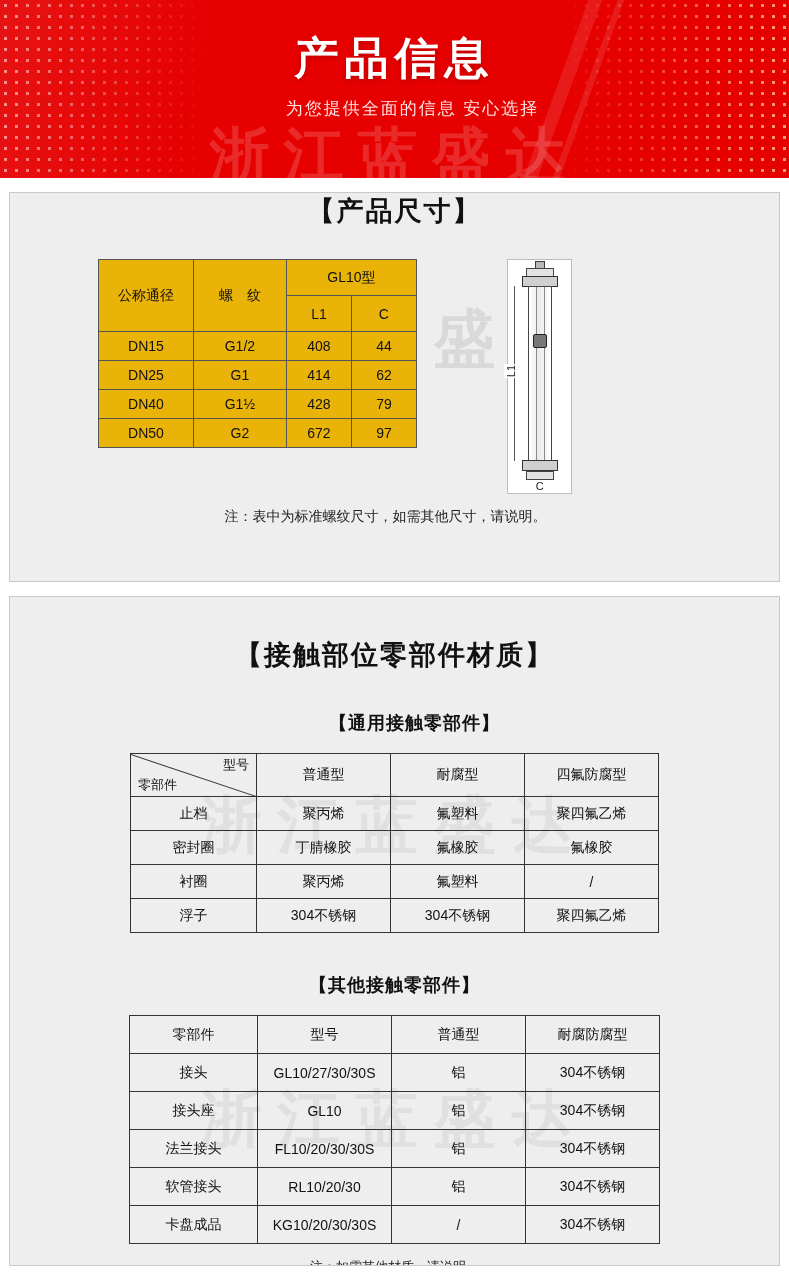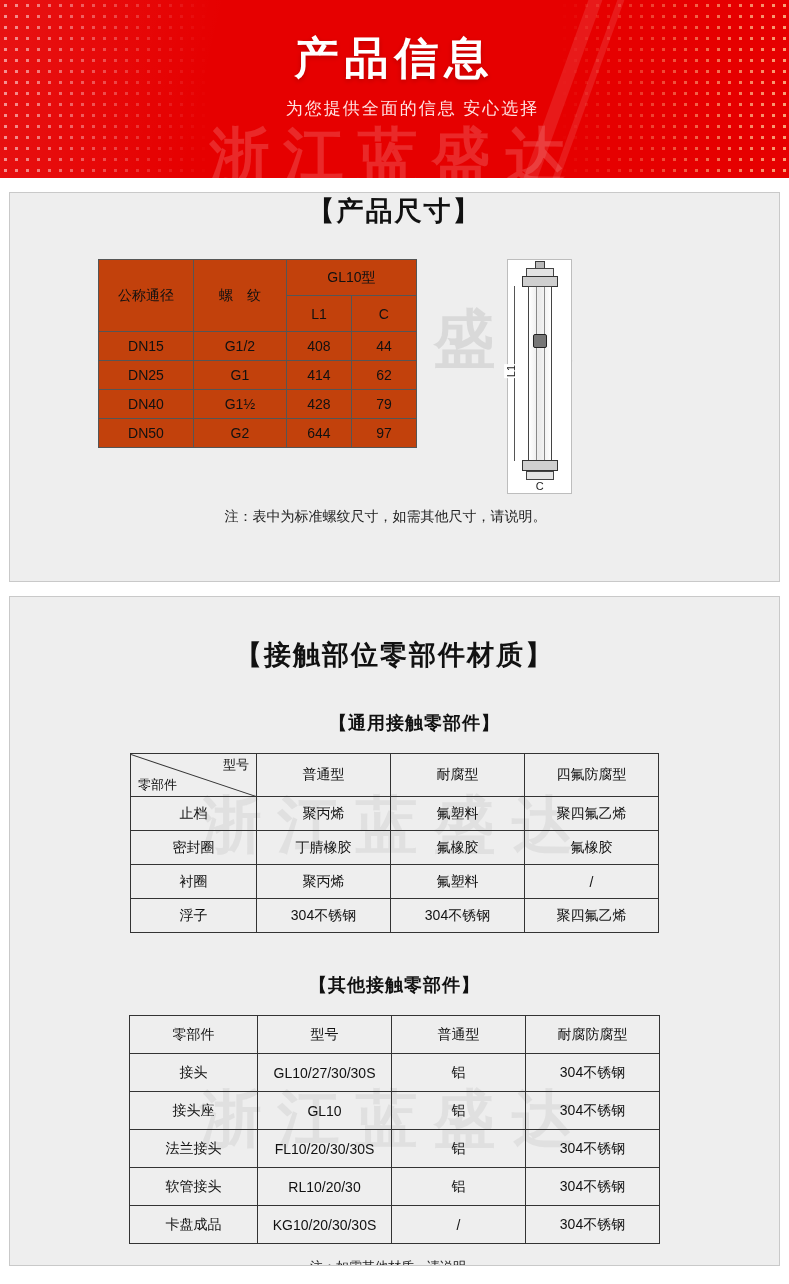--- a/index.html
+++ b/index.html
@@ -161,21 +161,21 @@
 
   table.dim {
     border-collapse: collapse;
     font-size: 14px;
   }
   table.dim td, table.dim th {
     border: 1px solid #555;
     text-align: center;
     font-weight: normal;
     color: #111;
-    background: #c2410c;
+    background: #eab308;
   }
   .dim .c-name { width: 92px; height: 29px; }
   .dim .c-thread { width: 90px; }
   .dim .c-l1 { width: 62px; }
   .dim .c-c { width: 62px; }
   .dim .r-head { height: 36px; }
   .dim .r-head2 { height: 36px; }
   .dim .r-body { height: 29px; padding-left: 12px; }
   .dim .lbl { font-size: 14px; }
   .note {
@@ -411,21 +411,21 @@
           </tr>
           <tr class="r-body">
             <td>DN40</td>
             <td>G1½</td>
             <td>428</td>
             <td>79</td>
           </tr>
           <tr class="r-body">
             <td>DN50</td>
             <td>G2</td>
-            <td>644</td>
+            <td>672</td>
             <td>97</td>
           </tr>
         </tbody>
           </table>
       </div>
 
       <div class="img-wrap">
         <div class="drawing">
           <div class="stem top"></div>
           <div class="cap2 top"></div>

